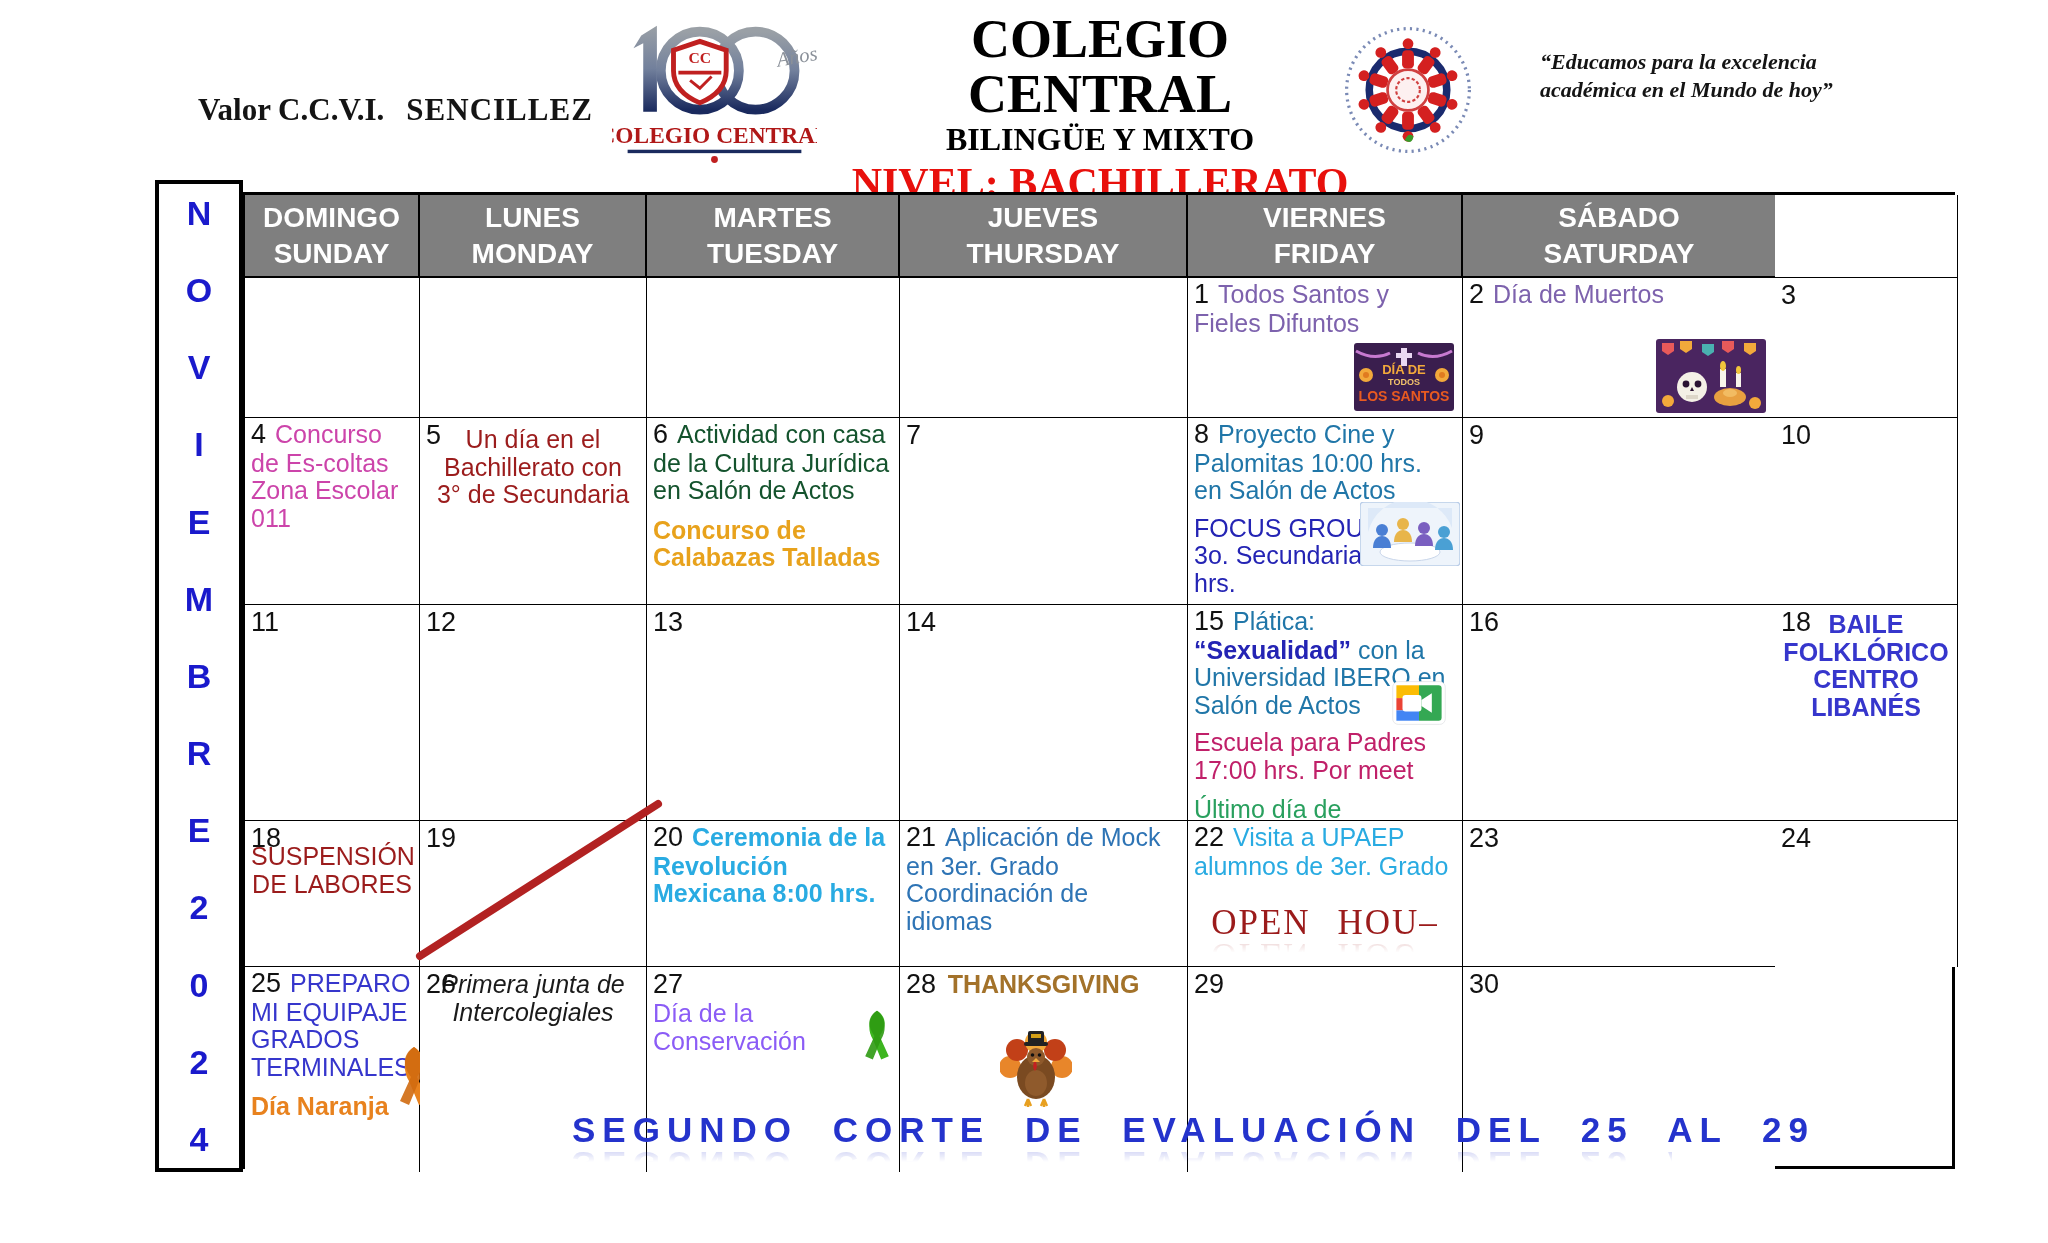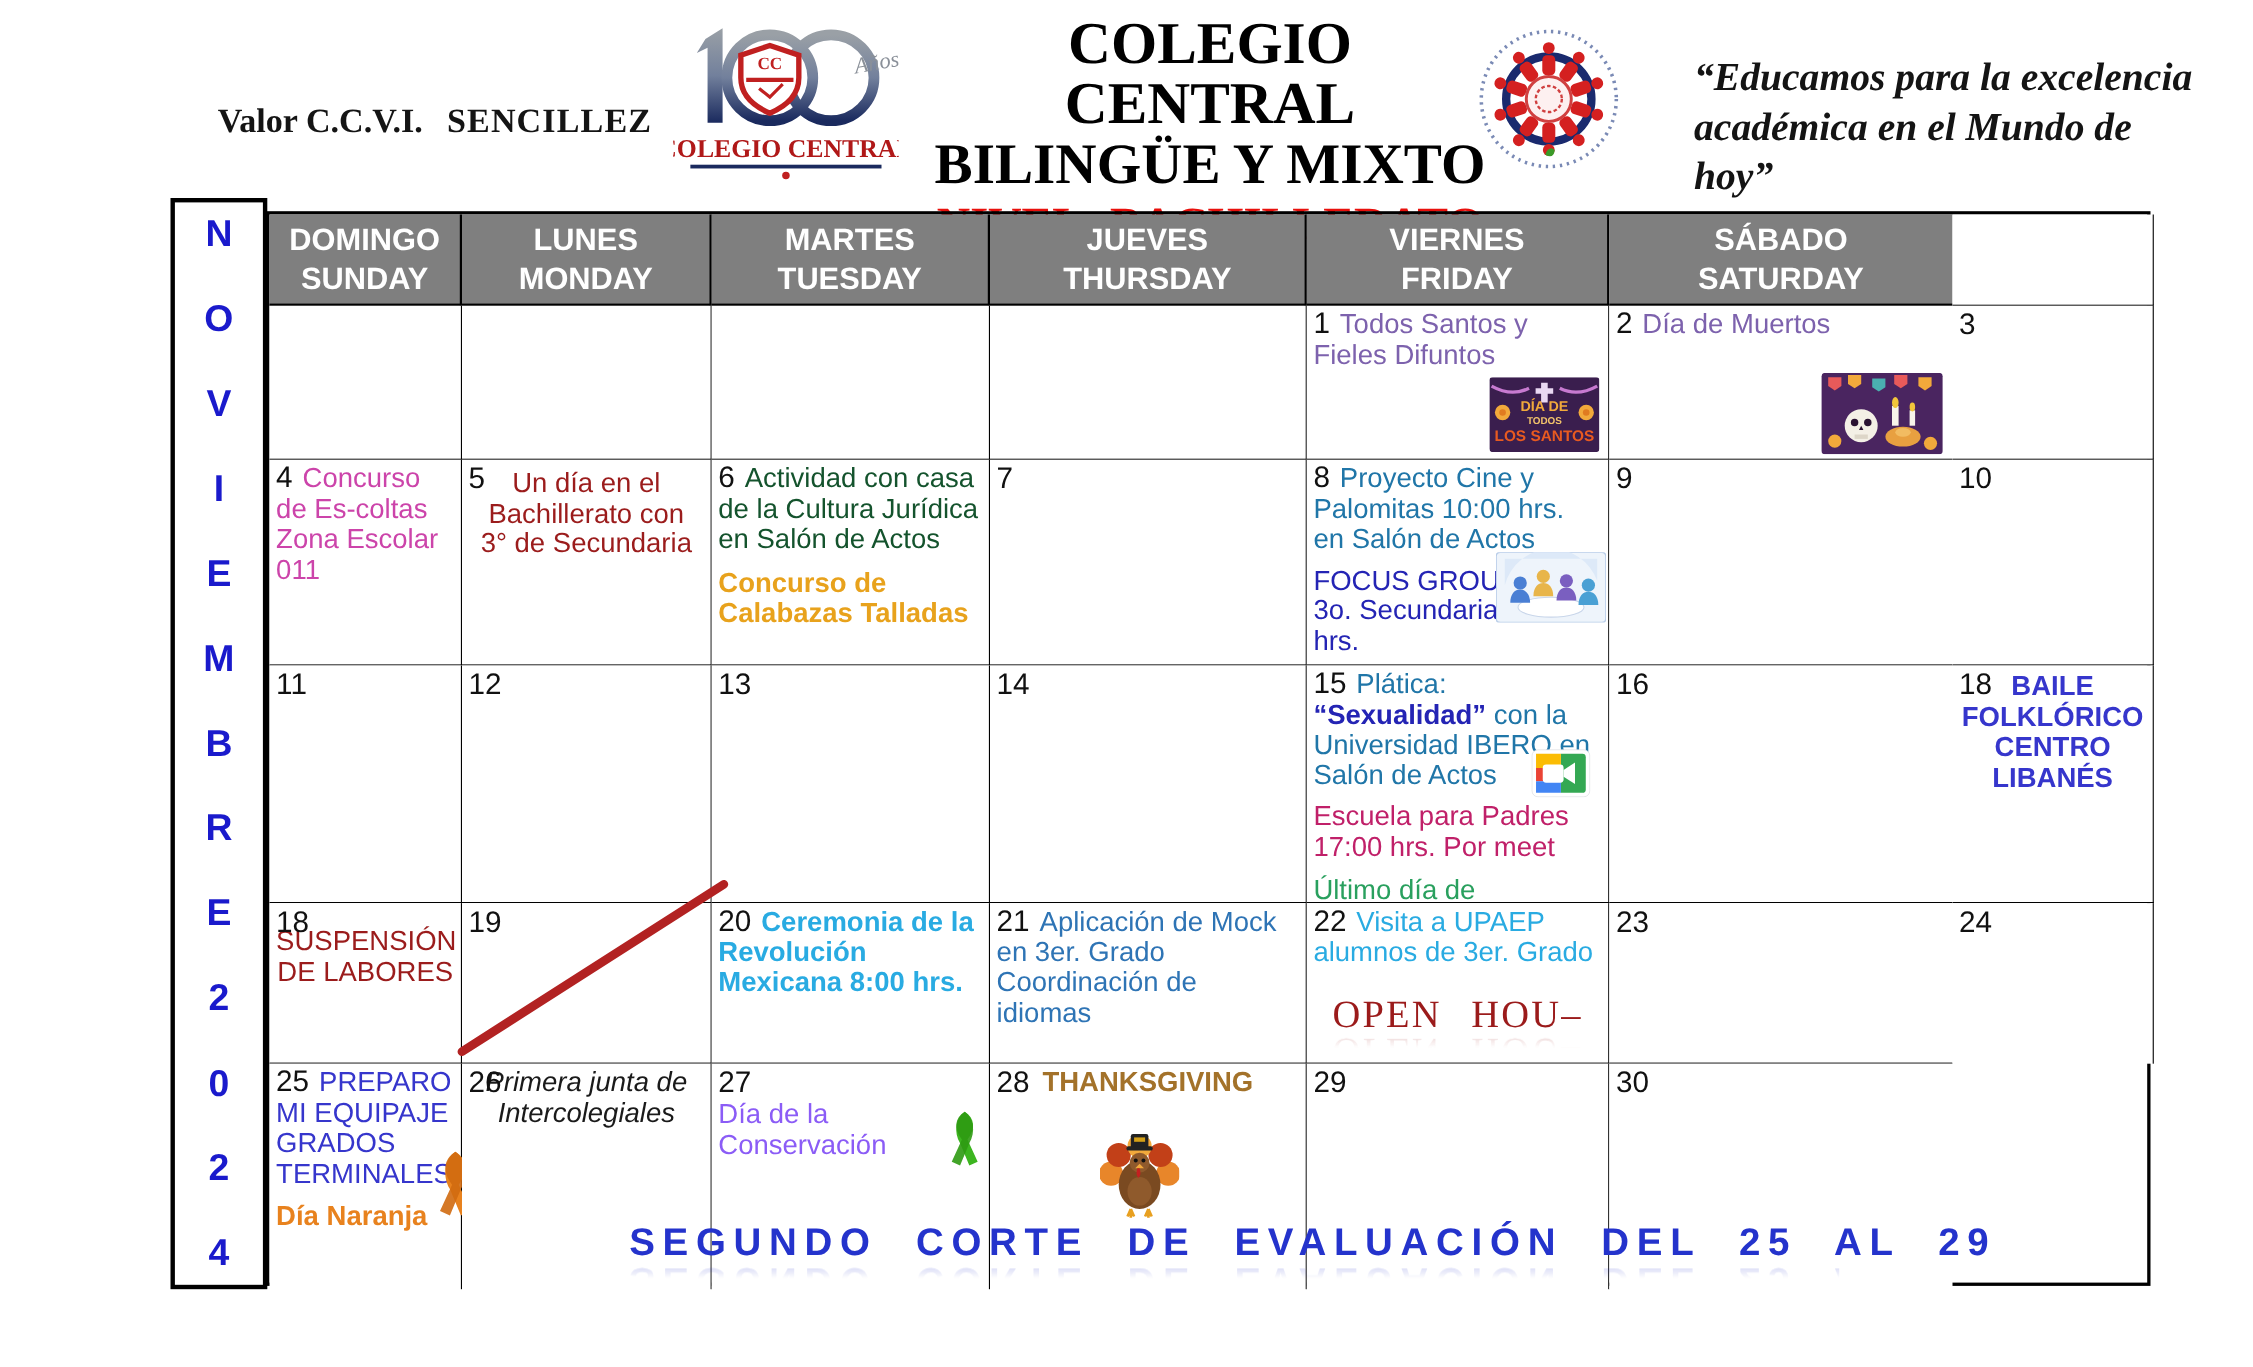--- a/index.html
+++ b/index.html
@@ -6,25 +6,25 @@
   .page{position:relative;width:2048px;height:1243px;background:#fff;overflow:hidden;
         font-family:"Liberation Sans",sans-serif;}
   
   .valor{position:absolute;left:198px;top:92px;font-family:"Liberation Serif",serif;
          font-weight:bold;font-size:31px;color:#141414;white-space:nowrap;}
   .valor .sp{margin-left:22px;letter-spacing:1px;}
   .logo100{position:absolute;left:612px;top:16px;width:205px;height:150px;}
   .title-block{position:absolute;left:840px;top:12px;width:520px;text-align:center;
                font-family:"Liberation Serif",serif;font-weight:bold;color:#000;}
   .t1{font-size:54px;line-height:1.02;}
-  .t2{font-size:52px;line-height:1.08;}
+  .t2{font-size:32px;line-height:1.08;}
   .t3{font-size:42px;line-height:1.15;margin-top:2px;color:#e8100c;}
   .emblem{position:absolute;left:1338px;top:20px;width:140px;height:140px;}
   .quote{position:absolute;left:1540px;top:48px;width:470px;font-family:"Liberation Serif",serif;
-         font-style:italic;font-weight:bold;font-size:36px;line-height:1.25;color:#141414;}
+         font-style:italic;font-weight:bold;font-size:22px;line-height:1.25;color:#141414;}
   
   .nov-box{position:absolute;left:155px;top:180px;width:88px;height:992px;border:4px solid #000;
            box-sizing:border-box;background:#fff;display:flex;flex-direction:column;
            align-items:center;justify-content:space-between;padding:12px 0;}
   .nov-box span{font-size:34px;font-weight:bold;color:#1a1acc;line-height:1;}
   
   #calendar{position:absolute;left:242px;top:192px;width:1713px;height:977px;}
   #grid{display:grid;border:3px solid #000;box-sizing:border-box;width:1713px;height:977px;}
   .hcell{background:#7f7f7f;color:#fff;font-weight:bold;font-size:28px;text-align:center;
          line-height:1.27;padding-top:5px;border-right:2px solid #000;border-bottom:2px solid #000;

